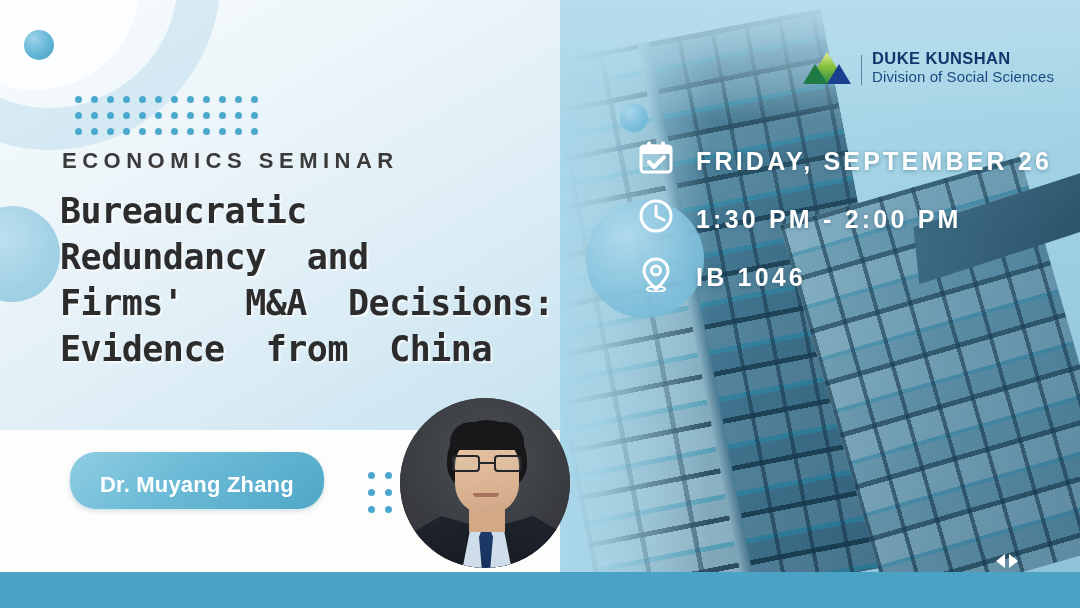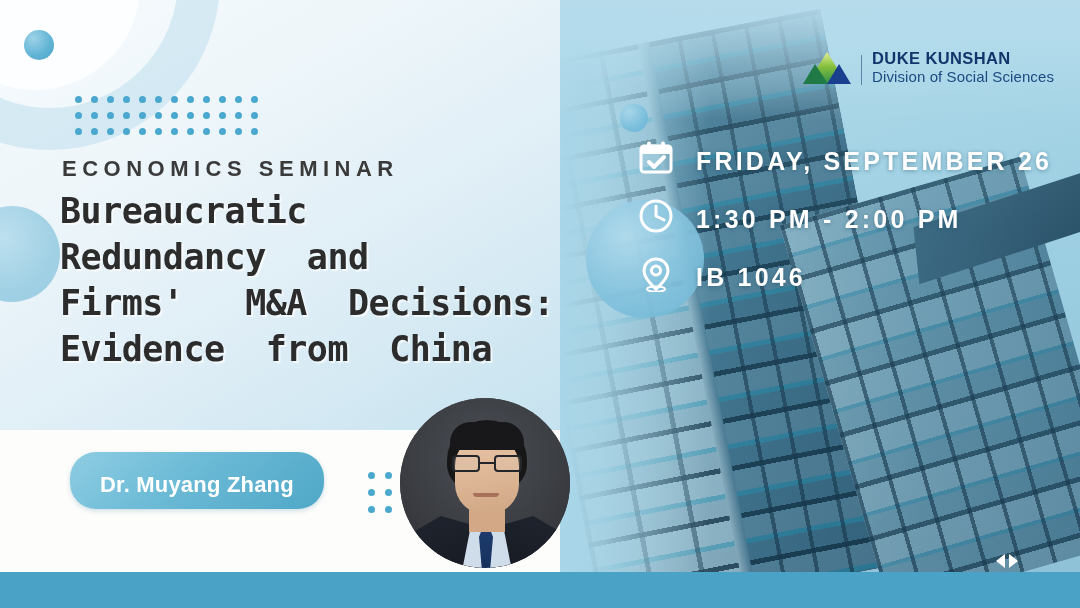--- a/index.html
+++ b/index.html
@@ -193,21 +193,20 @@
   .dot-grid { position:absolute; display:grid; }
   .dot { width:7px; height:7px; border-radius:50%; background:#4aa8cf; }
   #dot-grid-top { left:75px; top:96px; grid-template-columns:repeat(12,16px); grid-auto-rows:16px; }
   #dot-grid-mid { left:368px; top:472px; grid-template-columns:repeat(2,17px); grid-auto-rows:17px; }
 
   
   .kicker {
     position:absolute; left:62px; top:148px;
     font-size:22px; font-weight:bold; letter-spacing:5.5px;
     color:#3a3a3a;
-    margin-top:8px;
   }
   .title {
     position:absolute; left:60px; top:188px; width:610px;
     font-family:"DejaVu Sans Mono", monospace;
     font-size:35px; font-weight:bold;
     line-height:46px; letter-spacing:-0.5px;
     color:#2c2c2c;
     text-shadow:2px 2px 0 rgba(255,255,255,.65);
   }
   .title-line { white-space:pre; }

